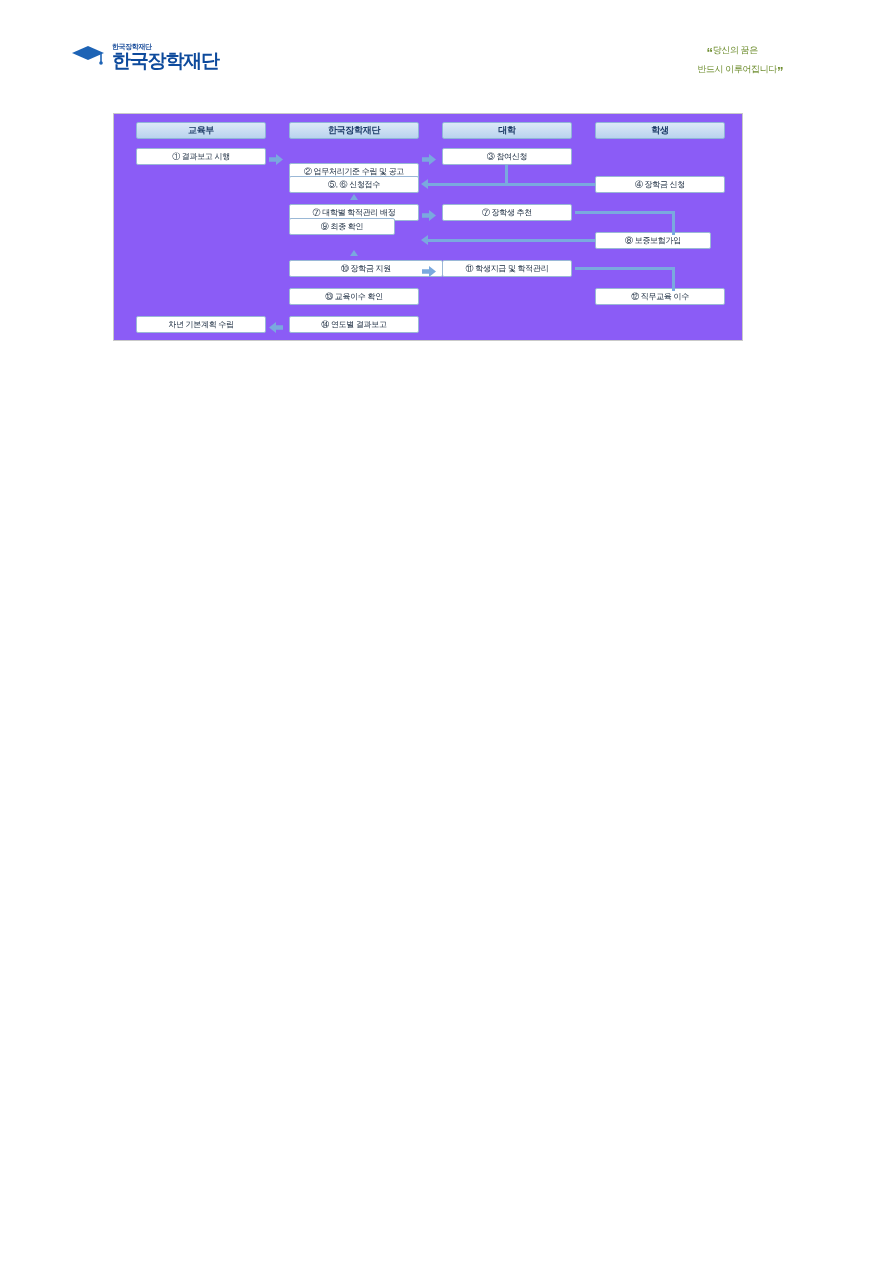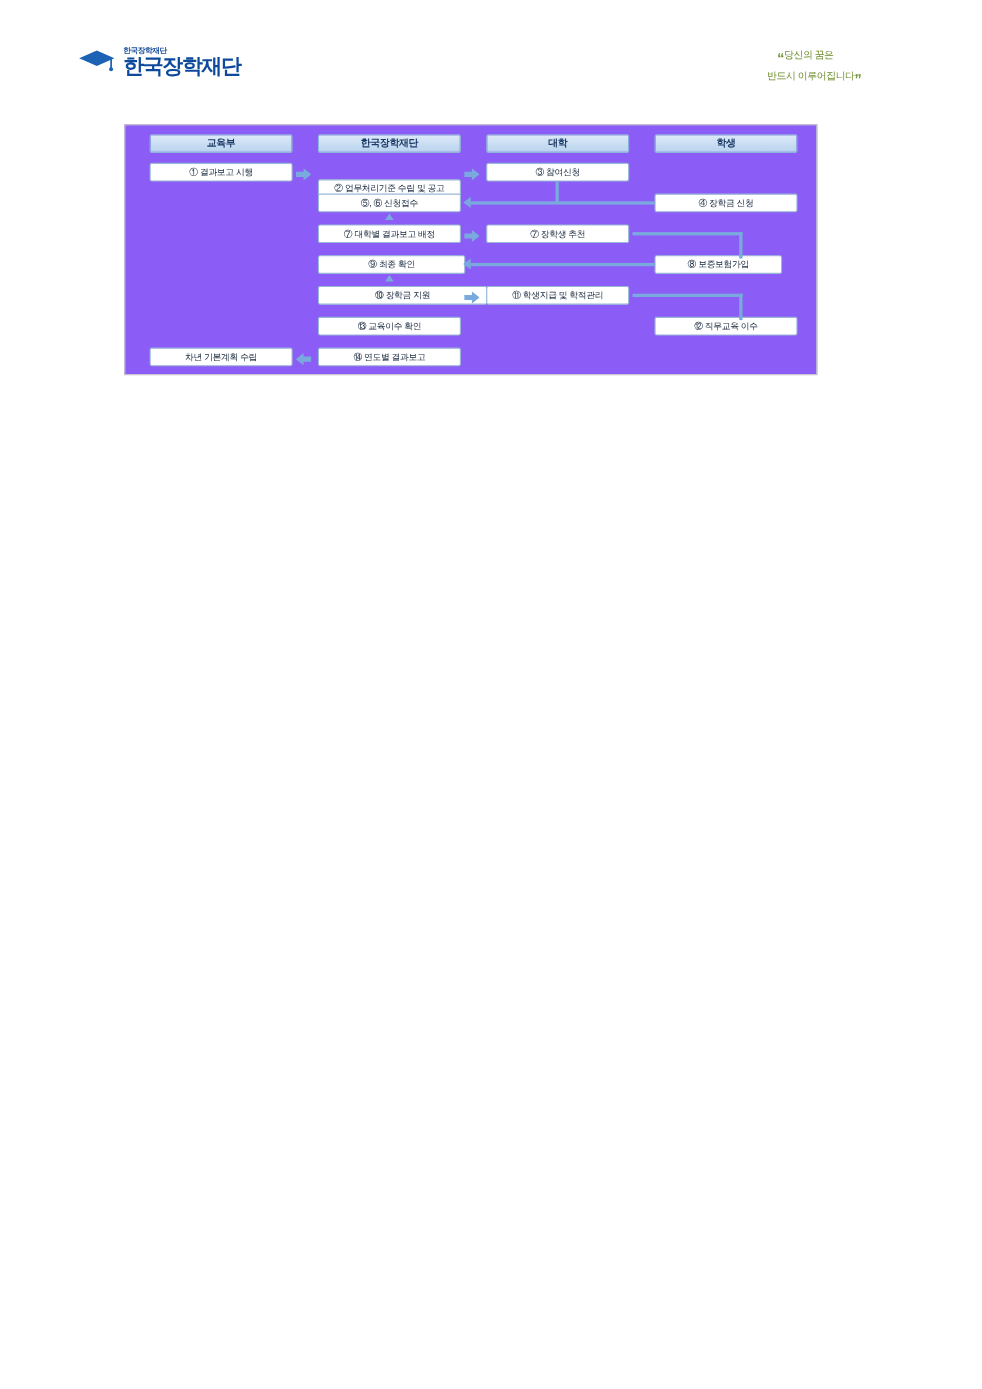--- a/index.html
+++ b/index.html
@@ -207,31 +207,31 @@
     <div class="node" style="left:328px; top:34px; width:130px;">③ 참여신청</div>
 
     <div class="node" style="left:175px; top:62px; width:130px;">⑤, ⑥ 신청접수</div>
     <div class="node" style="left:481px; top:62px; width:130px;">④ 장학금 신청</div>
 
     <div class="conn h" style="left:314px; top:69px; width:167px;"></div>
     <div class="arrow-l" style="left:307px; top:65px;"></div>
 
     <div class="conn v" style="left:391px; top:51px; height:20px;"></div>
 
-    <div class="node" style="left:175px; top:90px; width:130px;">⑦ 대학별 결과보고 배정</div>
+    <div class="node" style="left:175px; top:90px; width:130px;">⑦ 대학별 학적관리 배정</div>
     <div class="fat-arrow" style="left:308px; top:93px;">
       <svg width="14" height="11" viewBox="0 0 14 11">
           <path d="M0 3.2 h7 V0 l7 5.5 L7 11 V7.8 H0 Z" fill="#7aa9de"></path>
         </svg>
     </div>
     <div class="node" style="left:328px; top:90px; width:130px;">⑦ 장학생 추천</div>
 
     <div class="arrow-u" style="left:236px; top:80px;"></div>
 
-    <div class="node" style="left:175px; top:118px; width:134px;">⑨ 최종 확인</div>
+    <div class="node" style="left:175px; top:104px; width:106px;">⑨ 최종 확인</div>
     <div class="node" style="left:481px; top:118px; width:116px;">⑧ 보증보험가입</div>
     <div class="conn h" style="left:314px; top:125px; width:167px;"></div>
     <div class="arrow-l" style="left:307px; top:121px;"></div>
 
     <div class="conn h" style="left:461px; top:97px; width:100px;"></div>
     <div class="conn v" style="left:558px; top:97px; height:24px;"></div>
 
     <div class="node" style="left:175px; top:146px; width:154px;">⑩ 장학금 지원</div>
     <div class="fat-arrow" style="left:308px; top:149px;">
       <svg width="14" height="11" viewBox="0 0 14 11">

